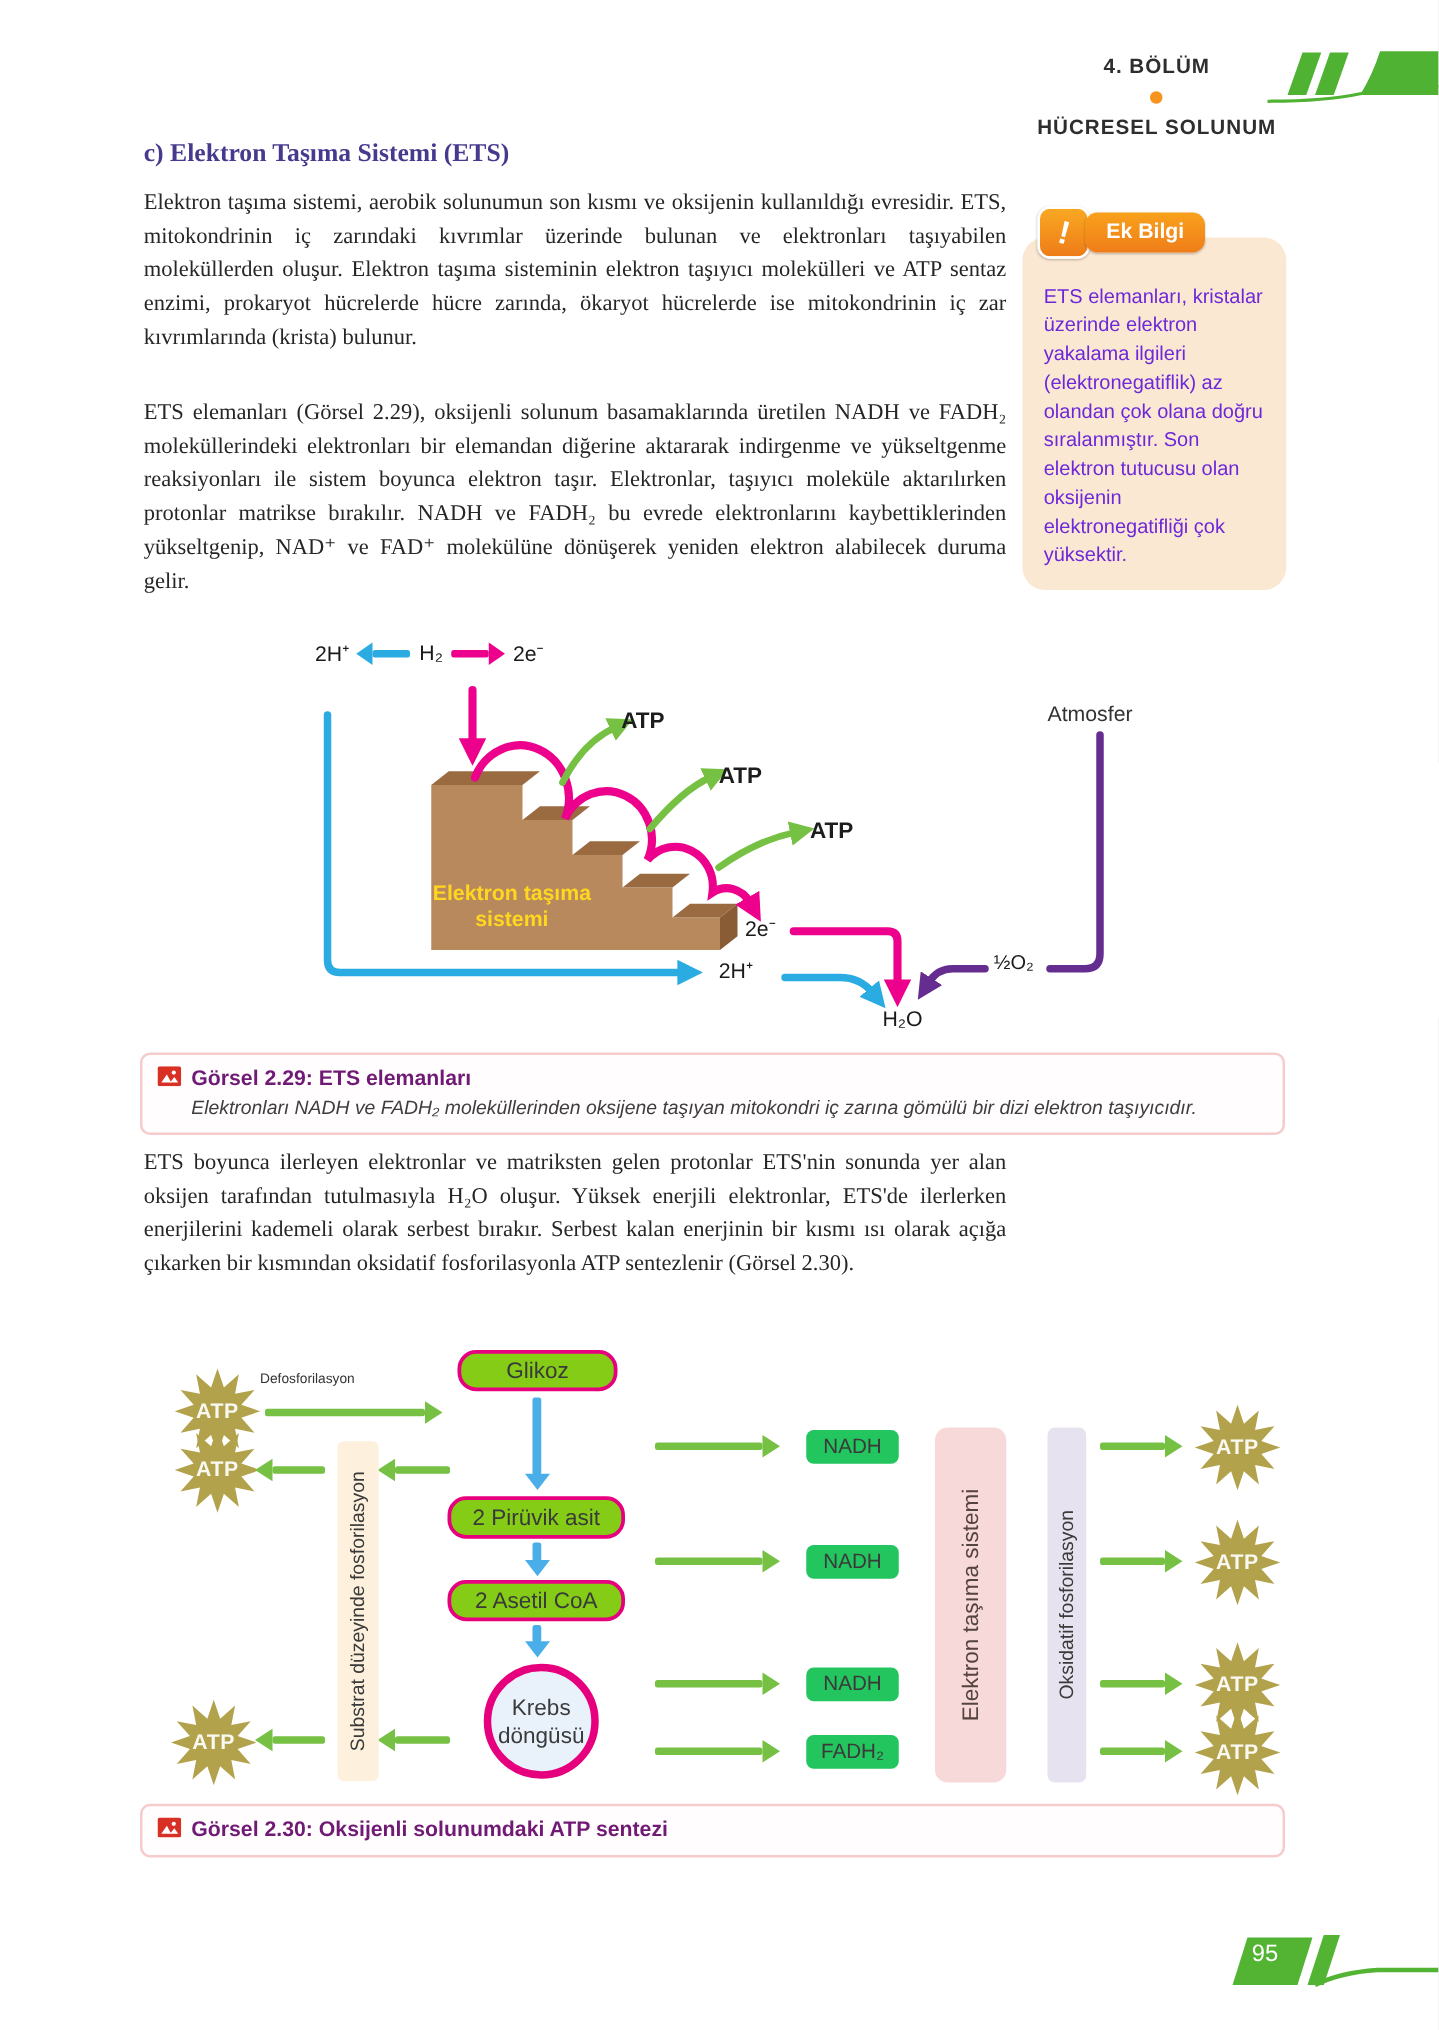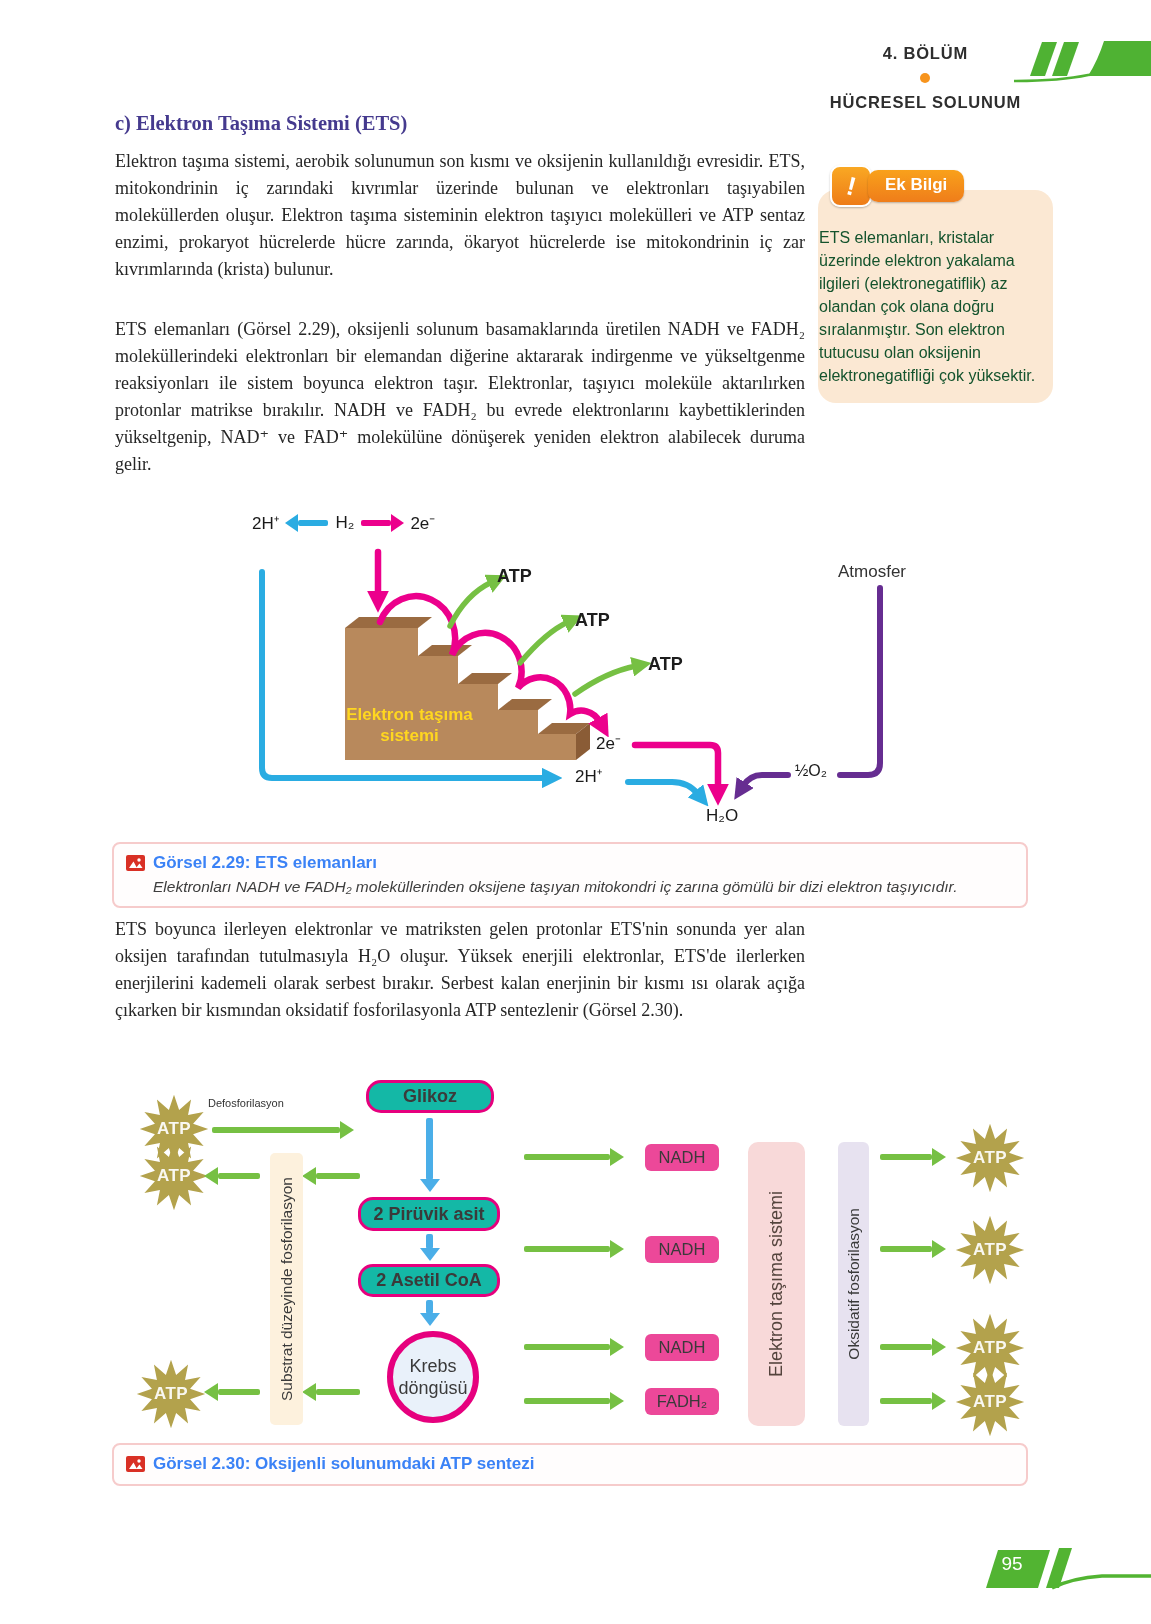--- a/index.html
+++ b/index.html
@@ -8,22 +8,22 @@
   
   .header-row{position:absolute;top:44px;right:130px;display:flex;align-items:center;gap:10px;
               font-size:16.5px;letter-spacing:.8px;color:#2e2e2e;font-weight:600;flex-direction:column;}
   .hdr-dot{width:10px;height:10px;border-radius:50%;background:#f7941d;}
   .hdr-art{position:absolute;left:1012px;top:30px;}
   
   .section-title{position:absolute;left:115px;top:112px;font-size:20.5px;font-weight:bold;color:#453a8e;font-family:Liberation Serif, serif;}
   .body-text{position:absolute;left:115px;width:690px;font-family:"Liberation Serif","DejaVu Serif",serif;
              font-size:18px;line-height:27px;text-align:justify;color:#262626;}
   
-  .ekbilgi{position:absolute;left:818px;top:190px;width:235px;background:#fbe8d3;border-radius:18px;
-           padding:36px 1px 16px;box-sizing:border-box;font-size:16px;line-height:23px;color:#14532d;}
+  .ekbilgi{position:absolute;left:818px;top:190px;width:211px;background:#fbe8d3;border-radius:18px;
+           padding:36px 17px 16px;box-sizing:border-box;font-size:16px;line-height:23px;color:#6d28d9;}
   .ek-tab{position:absolute;left:830px;top:165px;display:flex;align-items:flex-start;z-index:3;}
   .ek-icon{width:42px;height:42px;border-radius:10px;background:linear-gradient(#f9a823,#ee7c18);
            border:2px solid #fff;box-sizing:border-box;display:flex;align-items:center;justify-content:center;
            color:#fff;font-weight:bold;font-size:26px;transform:none;box-shadow:0 1px 2px rgba(0,0,0,.25);}
   .ek-icon span{display:block;transform:rotate(14deg);}
   .ek-label{margin-left:-4px;margin-top:5px;background:linear-gradient(#f9a11b,#ef7d1a);color:#fff;
             font-weight:bold;font-size:17px;padding:5px 17px 7px;border-radius:10px;
             box-shadow:0 1px 2px rgba(0,0,0,.25);}
   
   .fig-label{position:absolute;color:#1a1a1a;}
@@ -35,30 +35,30 @@
   .fa-l::before{content:'';position:absolute;left:-13px;top:50%;transform:translateY(-50%);
                 border:9px solid transparent;border-right:13px solid #2aace2;border-left:0;}
   .fa-r{background:#ec008c;margin-right:12px;}
   .fa-r::after{content:'';position:absolute;right:-13px;top:50%;transform:translateY(-50%);
                border:9px solid transparent;border-left:13px solid #ec008c;border-right:0;}
   .stair-label{position:absolute;left:332px;top:704px;width:155px;text-align:center;color:#ffd71f;
                font-weight:bold;font-size:17px;line-height:21px;}
   
   .capbox{position:absolute;left:112px;width:916px;background:#fffdfd;border:2px solid #f6cbcb;
           border-radius:8px;padding:9px 14px 10px 12px;box-sizing:border-box;}
-  .cap-title{display:flex;align-items:center;gap:8px;font-weight:bold;font-size:17px;color:#3b82f6;}
+  .cap-title{display:flex;align-items:flex-start;gap:8px;font-weight:bold;font-size:17px;color:#701a75;}
   .cap-text{margin-top:5px;margin-left:27px;font-style:italic;font-size:15.5px;color:#3e3e3e;}
   
   .flowbox{position:absolute;box-sizing:border-box;border:3px solid #e6007e;border-radius:15px;
-           background:#14b8a6;display:flex;align-items:center;justify-content:center;
-           font-size:18px;color:#3a3a3a;font-weight:bold;}
+           background:#84cc16;display:flex;align-items:center;justify-content:center;
+           font-size:18px;color:#3a3a3a;}
   .krebs{position:absolute;box-sizing:border-box;border:6px solid #e6007e;border-radius:50%;
          background:#e9f1fa;display:flex;align-items:center;justify-content:center;text-align:center;
          font-size:18px;line-height:22px;color:#3a3a3a;}
-  .carrier{position:absolute;width:74px;height:27px;background:#ec4899;border-radius:6px;
+  .carrier{position:absolute;width:74px;height:27px;background:#22c55e;border-radius:6px;
            display:flex;align-items:center;justify-content:center;font-size:16.5px;color:#3a3a3a;}
   .vbar{position:absolute;display:flex;align-items:center;justify-content:center;}
   .vbar span{writing-mode:vertical-rl;transform:rotate(180deg);white-space:nowrap;}
   .bar-substrat{left:270px;top:1153px;width:33px;height:272px;background:#fdf1dd;border-radius:5px;
                 font-size:15.5px;color:#3a3a3a;}
   .bar-ets{left:748px;top:1142px;width:57px;height:284px;background:#f8d9d9;border-radius:10px;
            font-size:18px;color:#54443d;}
   .bar-oks{left:838px;top:1142px;width:31px;height:284px;background:#e7e2f0;border-radius:6px;
            font-size:15.5px;color:#3a3a3a;}
   .ga{position:absolute;height:6px;background:#76c043;border-radius:2px;}

